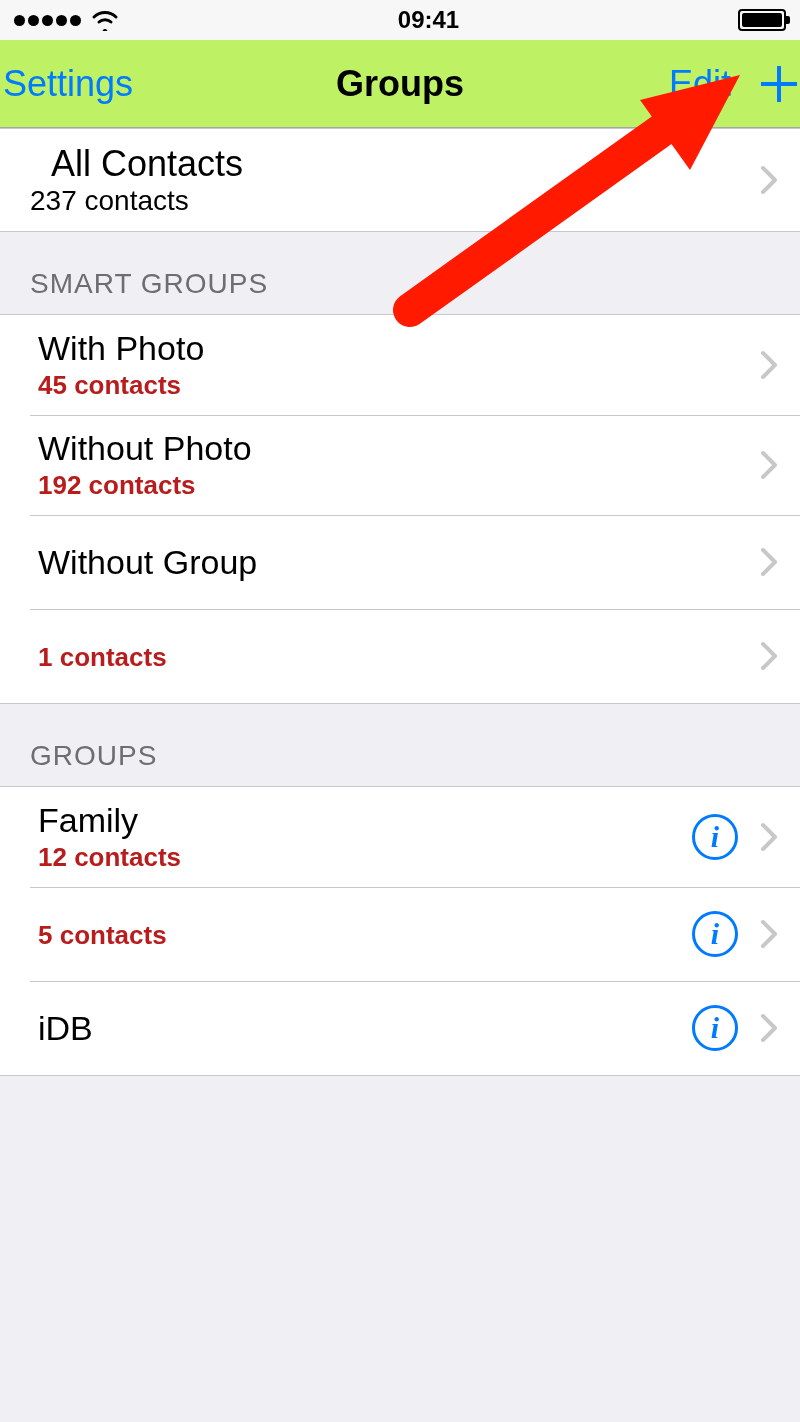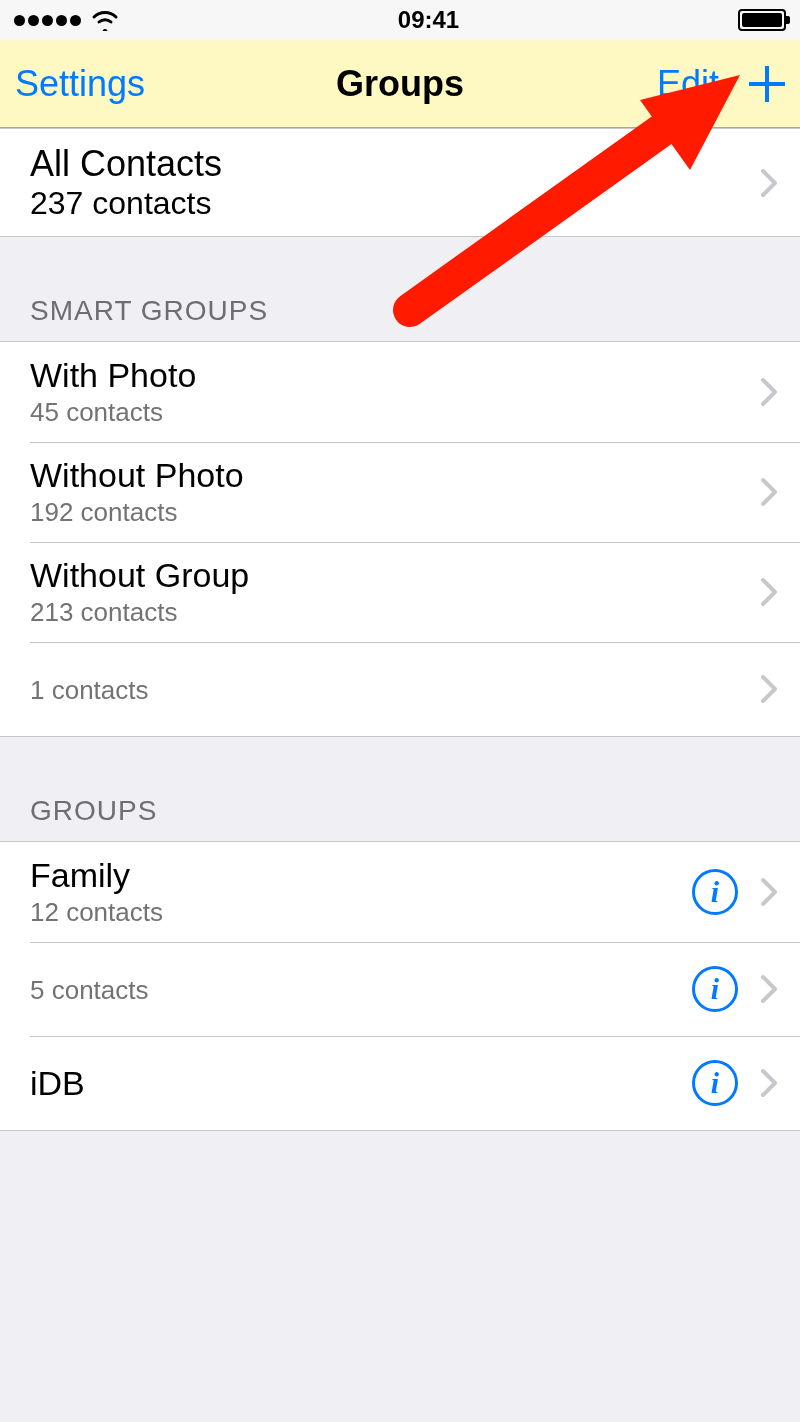--- a/index.html
+++ b/index.html
@@ -32,88 +32,88 @@
   }
   .battery::after {
     content: ""; position: absolute; right: -6px; top: 5px; width: 4px; height: 8px;
     background: #000; border-radius: 0 2px 2px 0;
   }
   .battery .fill { position: absolute; left: 2px; top: 2px; bottom: 2px; right: 2px; background: #000; border-radius: 2px;}
 
   
   .nav-bar {
     height: 88px;
-    background: #fef9c3;
+    background: #bef264;
     border-bottom: 1px solid #a7a7aa;
     display: flex;
     align-items: center;
     justify-content: space-between;
-    padding: 0 15px;
+    padding: 0 3px;
     position: relative;
   }
   .nav-left, .nav-right { display: flex; align-items: center; gap: 30px; color: #007aff; font-size: 36px; font-weight: 400; }
   .nav-title { position: absolute; left: 0; right: 0; text-align: center; font-size: 36px; font-weight: 600; color: #000; pointer-events:none;}
   .nav-left span, .nav-right span, .nav-right .plus { pointer-events:auto; }
   .plus {
     width: 36px; height: 36px; position: relative;
   }
   .plus::before, .plus::after {
     content: ""; position: absolute; background: #007aff;
   }
   .plus::before { left: 16px; top: 0; width: 4px; height: 36px; }
   .plus::after { top: 16px; left: 0; height: 4px; width: 36px; }
 
   
   .section-header {
-    padding: 58px 30px 14px 30px;
+    padding: 36px 30px 14px 30px;
     font-size: 28px;
     letter-spacing: 1px;
     color: #6d6d72;
   }
 
   .list {
     background: #fff;
     border-top: 1px solid #c8c7cc;
     border-bottom: 1px solid #c8c7cc;
   }
   .row {
     display: flex;
     align-items: center;
-    padding: 14px 22px 14px 30px;
+    padding: 14px 22px 14px 38px;
     position: relative;
     min-height: 94px;
   }
   .row + .row::before {
     content: "";
     position: absolute; top: 0; left: 30px; right: 0;
     height: 1px; background: #c8c7cc;
   }
   .row .labels { flex: 1; }
   .row .title { font-size: 34px; font-weight: 400; color: #000; line-height: 1.15;}
-  .row .subtitle { font-size: 26px; color: #737373; margin-top: 2px; font-weight: 400;}
+  .row .subtitle { font-size: 26px; color: #b91c1c; margin-top: 2px; font-weight: 700;}
   .row .accessories { display: flex; align-items: center; gap: 22px; }
   .info-btn {
     width: 46px; height: 46px; border: 3px solid #007aff; border-radius: 50%;
     display: flex; align-items: center; justify-content: center;
     color: #007aff; font-family: Georgia, "Times New Roman", serif;
     font-style: italic; font-size: 30px; font-weight: 600;
   }
   .chevron svg { display: block; }
 
   .hero-row {
     background: #fff;
     border-top: 1px solid #c8c7cc;
     border-bottom: 1px solid #c8c7cc;
     display:flex; align-items:center;
     padding: 14px 22px 14px 30px;
     min-height: 100px;
   }
   .hero-row .labels { flex: 1; }
-  .hero-row .title { font-size: 36px; font-weight: 400; }
-  .hero-row .subtitle { font-size: 32px; }
+  .hero-row .title { font-size: 36px; font-weight: 400; margin-left: 21px; }
+  .hero-row .subtitle { font-size: 28px; }
 
   
   .arrow-overlay {
     position: absolute;
     top: 60px; left: 380px;
     pointer-events: none;
   }
 </style>
 </head>
 <body>
@@ -195,21 +195,20 @@
         <span class="chevron">
           <svg width="18" height="30" viewBox="0 0 18 30">
             <path d="M3 3 L15 15 L3 27" stroke="#c7c7cc" stroke-width="4" fill="none" stroke-linecap="round" stroke-linejoin="round"></path>
           </svg>
         </span>
       </div>
   </div>
   <div class="row">
     <div class="labels">
       <div class="title">Without Group</div>
-      <div class="subtitle">213 contacts</div>
     </div>
     <div class="accessories">
         <span class="chevron">
           <svg width="18" height="30" viewBox="0 0 18 30">
             <path d="M3 3 L15 15 L3 27" stroke="#c7c7cc" stroke-width="4" fill="none" stroke-linecap="round" stroke-linejoin="round"></path>
           </svg>
         </span>
       </div>
   </div>
   <div class="row">

